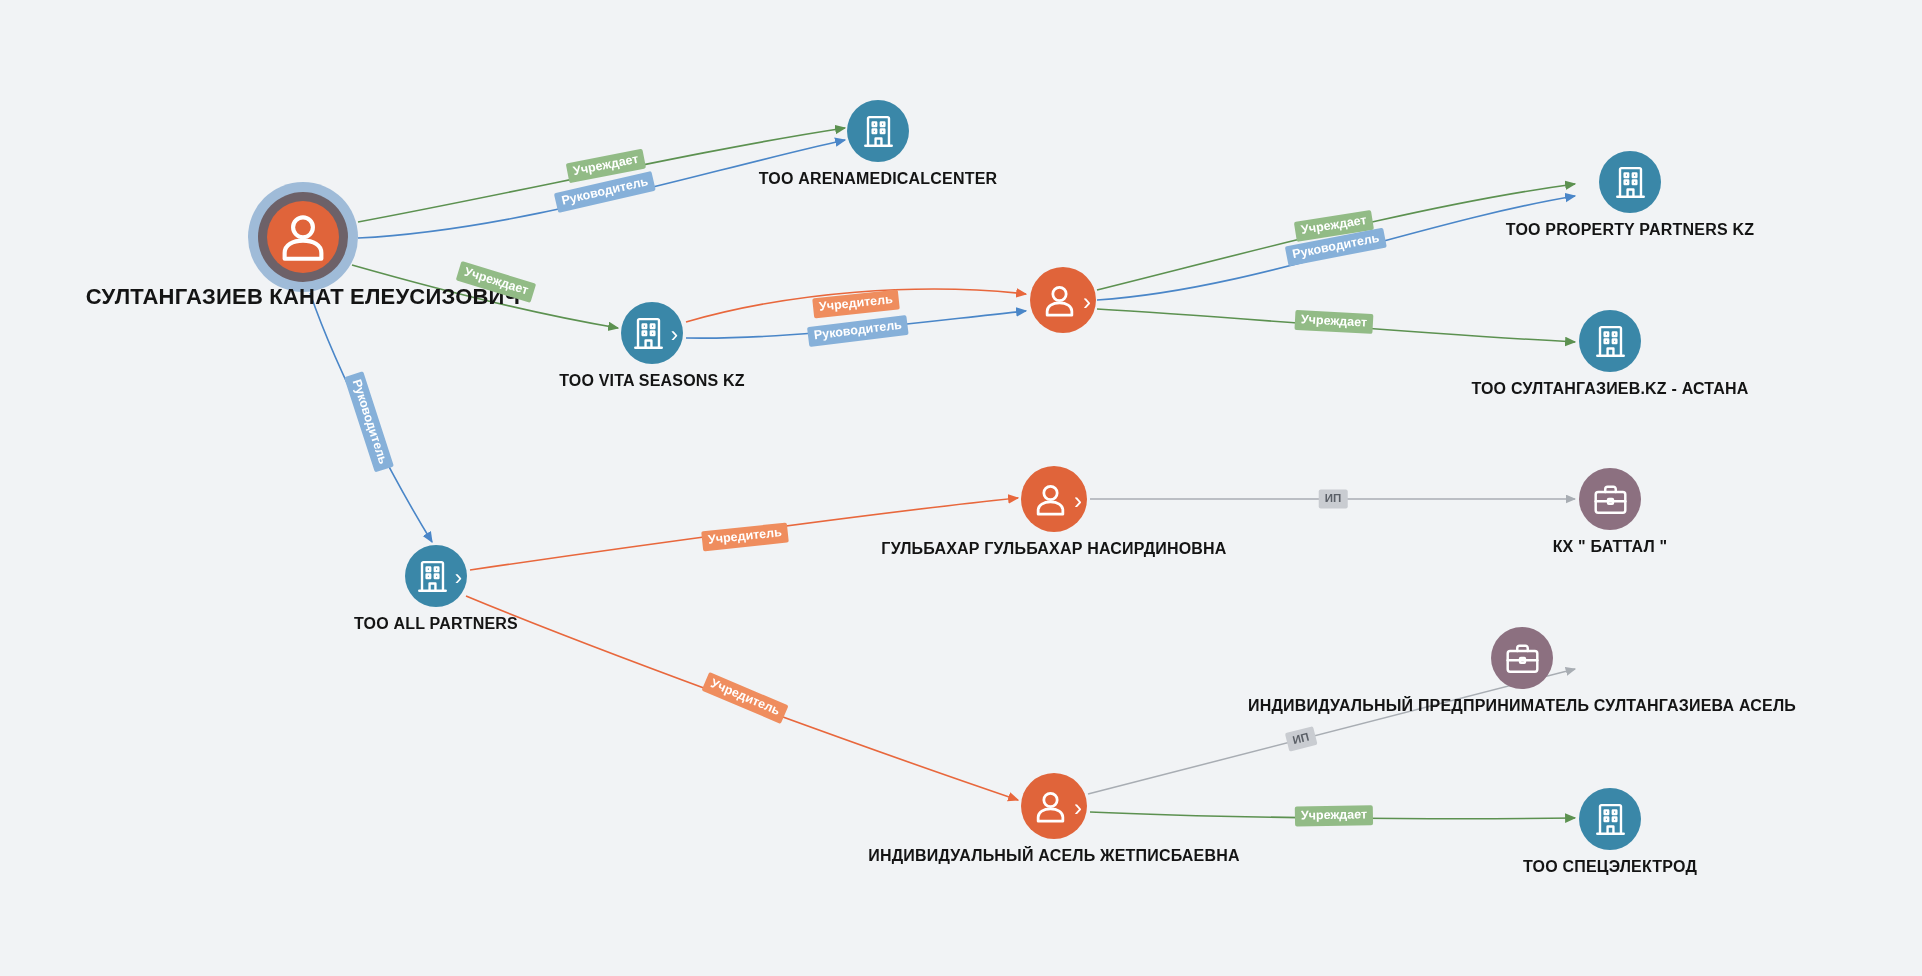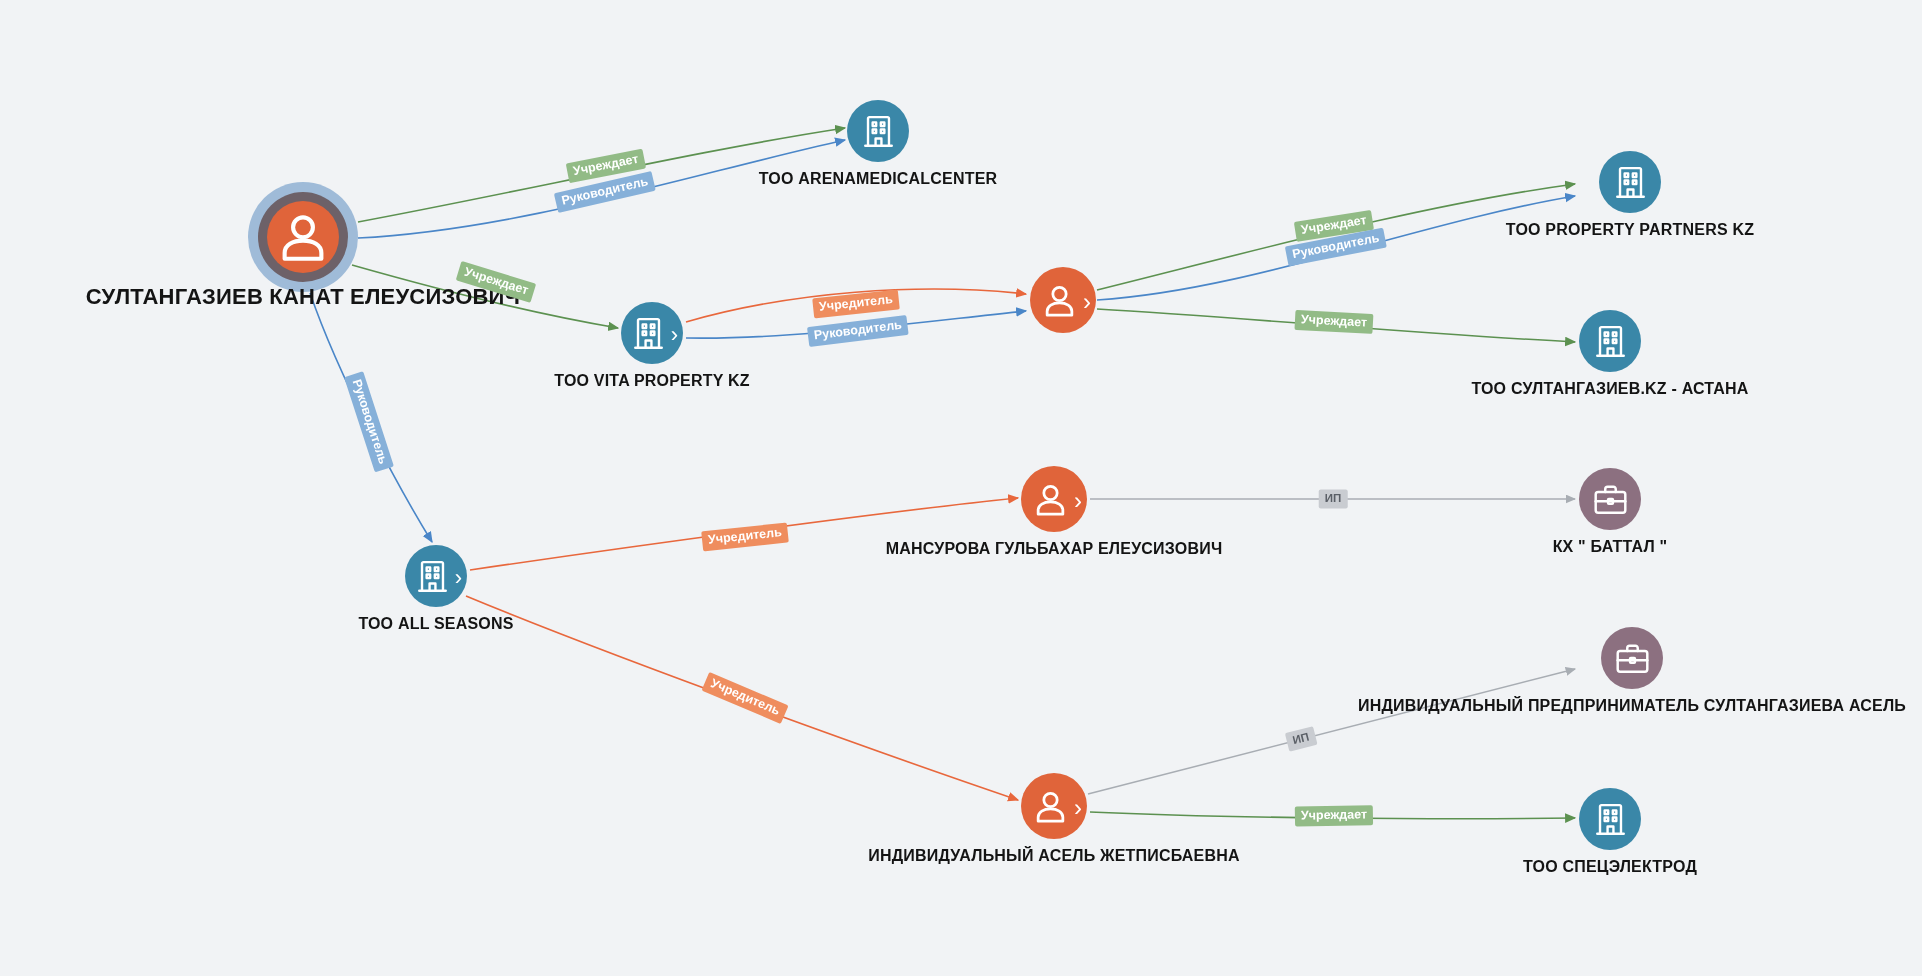--- a/index.html
+++ b/index.html
@@ -127,21 +127,21 @@
               <path d="M3.4 21.2 h17.2"></path>
               <rect x="8.2" y="6.1" width="2.3" height="2.3"></rect>
               <rect x="13.5" y="6.1" width="2.3" height="2.3"></rect>
               <rect x="8.2" y="10.7" width="2.3" height="2.3"></rect>
               <rect x="13.5" y="10.7" width="2.3" height="2.3"></rect>
               <path d="M10.1 21.2 v-4.7 h3.8 v4.7"></path>
             </svg>
           </span>
           <span class="chevron" style="right: 5px; top: 50%; transform: translateY(-42%); font-size: 22px;">›</span>
         </div>
-        <div class="node-label" style="top: 70px;">ТОО VITA PROPERTY KZ</div>
+        <div class="node-label" style="top: 70px;">ТОО VITA SEASONS KZ</div>
       </div>
       <div class="node" style="left: 1063px; top: 300px; width: 66px; height: 66px;">
         <div class="node-circle" style="width: 66px; height: 66px; background: rgb(224, 100, 58);">
           <span style="display: flex; margin-left: -8px;">
             <svg width="39" height="39" viewBox="0 0 24 24" fill="none" stroke="#ffffff" stroke-width="1.7" stroke-linecap="round" stroke-linejoin="round">
               <circle cx="12" cy="8" r="4.1"></circle>
               <path d="M4.4 21 v-2.4 c0-3.3 3.4-5.1 7.6-5.1 s7.6 1.8 7.6 5.1 V21 z"></path>
             </svg>
           </span>
           <span class="chevron" style="right: 5px; top: 50%; transform: translateY(-42%); font-size: 24px;">›</span>
@@ -188,33 +188,33 @@
               <path d="M3.4 21.2 h17.2"></path>
               <rect x="8.2" y="6.1" width="2.3" height="2.3"></rect>
               <rect x="13.5" y="6.1" width="2.3" height="2.3"></rect>
               <rect x="8.2" y="10.7" width="2.3" height="2.3"></rect>
               <rect x="13.5" y="10.7" width="2.3" height="2.3"></rect>
               <path d="M10.1 21.2 v-4.7 h3.8 v4.7"></path>
             </svg>
           </span>
           <span class="chevron" style="right: 5px; top: 50%; transform: translateY(-42%); font-size: 22px;">›</span>
         </div>
-        <div class="node-label" style="top: 70px;">ТОО ALL SEASONS</div>
+        <div class="node-label" style="top: 70px;">ТОО ALL PARTNERS</div>
       </div>
       <div class="node" style="left: 1054px; top: 499px; width: 66px; height: 66px;">
         <div class="node-circle" style="width: 66px; height: 66px; background: rgb(224, 100, 58);">
           <span style="display: flex; margin-left: -8px;">
             <svg width="39" height="39" viewBox="0 0 24 24" fill="none" stroke="#ffffff" stroke-width="1.7" stroke-linecap="round" stroke-linejoin="round">
               <circle cx="12" cy="8" r="4.1"></circle>
               <path d="M4.4 21 v-2.4 c0-3.3 3.4-5.1 7.6-5.1 s7.6 1.8 7.6 5.1 V21 z"></path>
             </svg>
           </span>
           <span class="chevron" style="right: 5px; top: 50%; transform: translateY(-42%); font-size: 24px;">›</span>
         </div>
-        <div class="node-label" style="top: 74px;">МАНСУРОВА ГУЛЬБАХАР ЕЛЕУСИЗОВИЧ</div>
+        <div class="node-label" style="top: 74px;">ГУЛЬБАХАР ГУЛЬБАХАР НАСИРДИНОВНА</div>
       </div>
       <div class="node" style="left: 1610px; top: 499px; width: 62px; height: 62px;">
         <div class="node-circle" style="width: 62px; height: 62px; background: rgb(140, 112, 128);">
           <span style="display: flex; margin-left: 0px;">
             <svg width="37" height="37" viewBox="0 0 24 24" fill="none" stroke="#ffffff" stroke-width="1.6" stroke-linecap="round" stroke-linejoin="round">
               <rect x="2.4" y="7.2" width="19.2" height="13.4" rx="1.6"></rect>
               <path d="M8.6 7.2 V5.2 a1.5 1.5 0 0 1 1.5-1.5 h3.8 a1.5 1.5 0 0 1 1.5 1.5 V7.2"></path>
               <path d="M2.4 13.1 h19.2"></path>
               <rect x="10.4" y="11.6" width="3.2" height="3.2" rx="0.5"></rect>
             </svg>
@@ -227,21 +227,21 @@
           <span style="display: flex; margin-left: -8px;">
             <svg width="39" height="39" viewBox="0 0 24 24" fill="none" stroke="#ffffff" stroke-width="1.7" stroke-linecap="round" stroke-linejoin="round">
               <circle cx="12" cy="8" r="4.1"></circle>
               <path d="M4.4 21 v-2.4 c0-3.3 3.4-5.1 7.6-5.1 s7.6 1.8 7.6 5.1 V21 z"></path>
             </svg>
           </span>
           <span class="chevron" style="right: 5px; top: 50%; transform: translateY(-42%); font-size: 24px;">›</span>
         </div>
         <div class="node-label" style="top: 74px;">ИНДИВИДУАЛЬНЫЙ АСЕЛЬ ЖЕТПИСБАЕВНА</div>
       </div>
-      <div class="node" style="left: 1632px; top: 658px; width: 62px; height: 62px;">
+      <div class="node" style="left: 1522px; top: 658px; width: 62px; height: 62px;">
         <div class="node-circle" style="width: 62px; height: 62px; background: rgb(140, 112, 128);">
           <span style="display: flex; margin-left: 0px;">
             <svg width="37" height="37" viewBox="0 0 24 24" fill="none" stroke="#ffffff" stroke-width="1.6" stroke-linecap="round" stroke-linejoin="round">
               <rect x="2.4" y="7.2" width="19.2" height="13.4" rx="1.6"></rect>
               <path d="M8.6 7.2 V5.2 a1.5 1.5 0 0 1 1.5-1.5 h3.8 a1.5 1.5 0 0 1 1.5 1.5 V7.2"></path>
               <path d="M2.4 13.1 h19.2"></path>
               <rect x="10.4" y="11.6" width="3.2" height="3.2" rx="0.5"></rect>
             </svg>
           </span>
         </div>

